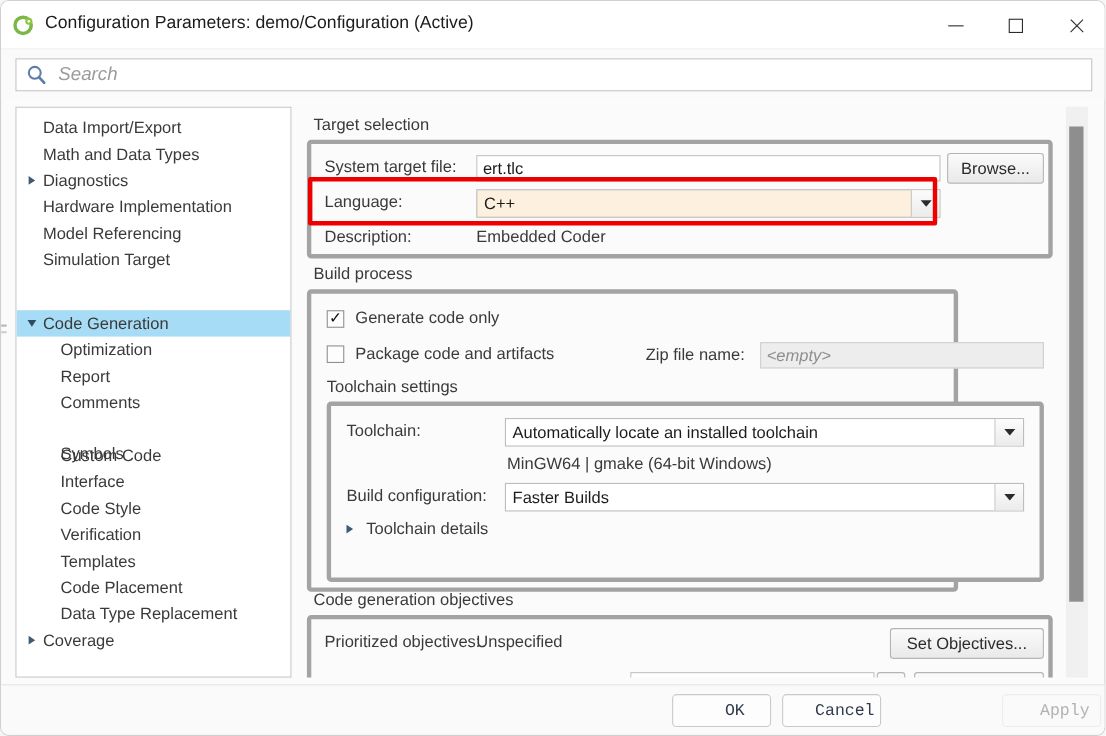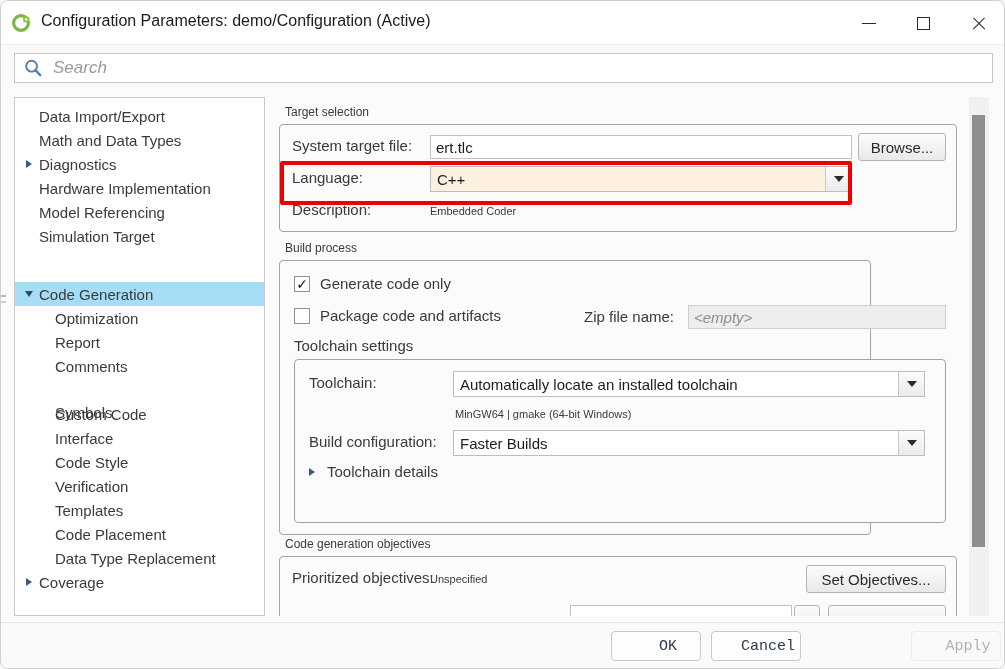--- a/index.html
+++ b/index.html
@@ -126,26 +126,26 @@
   }
 
   
   .content {
     position: absolute; left: 272px; top: 96px;
     width: 690px; height: 519px;
     background: #fbfbfb;
     overflow: hidden;
   }
   .grp-title {
-    font-size: 12px; color: #3a3a3a;
+    font-size: 15px; color: #3a3a3a;
     margin: 0 0 5px 6px;
   }
   .grp-box {
     background: #fbfbfb;
-    border: 1px solid #a3a3a3;
+    border: 4px solid #a3a3a3;
     border-radius: 4px;
   }
   .fld-label {
     font-size: 15px; color: #3a3a3a;
     white-space: nowrap;
   }
   .txtinput {
     background: #ffffff;
     border: 1px solid #c2c2c2;
     font-size: 15px; color: #1c1c1c;
@@ -201,21 +201,21 @@
   .chk .tick {
     font-size: 14px; line-height: 14px; color: #111;
     font-family: "DejaVu Sans", sans-serif;
   }
   .chk-row {
     display: flex; align-items: center;
     font-size: 15px; color: #3a3a3a;
   }
   .chk-row .lbl { margin-left: 10px; }
 
-  .static-val { font-size: 11px; color: #3a3a3a; }
+  .static-val { font-size: 15px; color: #3a3a3a; }
 
   
   .redbox {
     position: absolute;
     border: 4px solid #ef0000;
     border-radius: 2px;
     pointer-events: none;
   }
 
   

